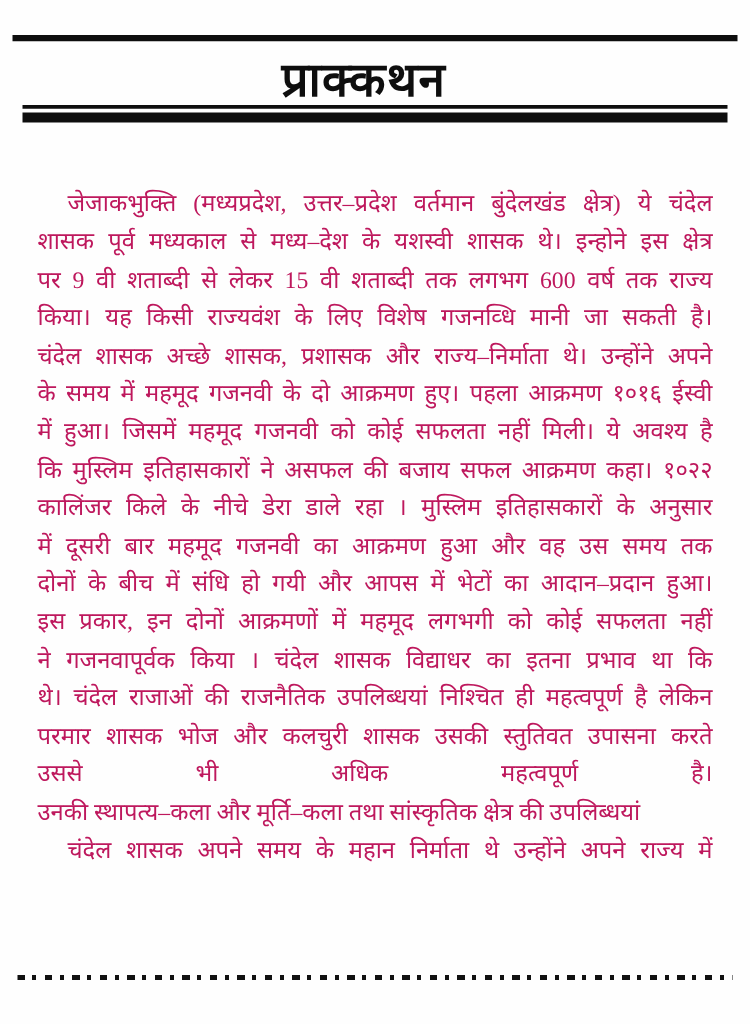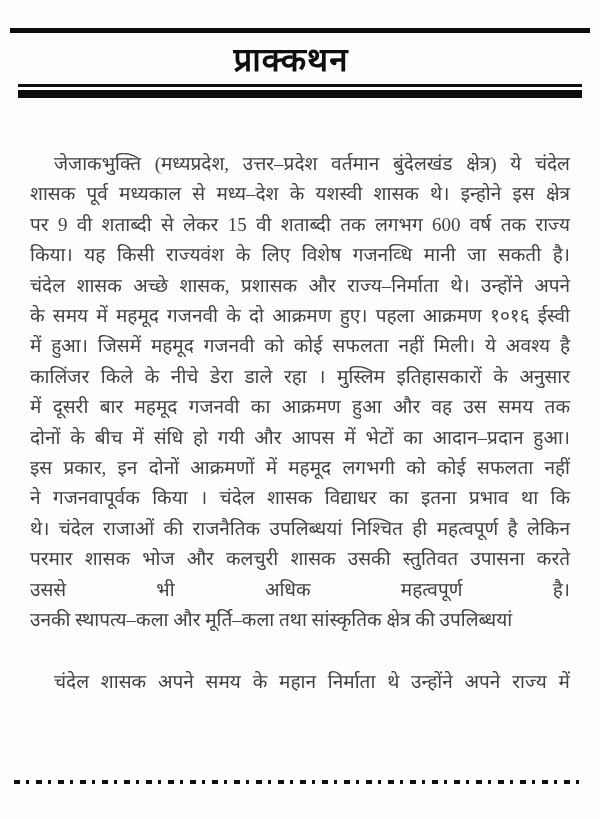--- a/index.html
+++ b/index.html
@@ -24,21 +24,21 @@
     height: 5px;
     background: #0e0e0e;
   }
   .title {
     position: absolute;
     top: 36px;
     left: 0;
     right: 18px;
     margin: 0;
     text-align: center;
-    font-size: 33px;
+    font-size: 38px;
     font-weight: bold;
     letter-spacing: 1px;
     color: #0e0e0e;
   }
   .double-rule {
     position: absolute;
     top: 84px;
     left: 18px;
     right: 18px;
   }
@@ -51,24 +51,23 @@
     height: 8px;
     background: #0e0e0e;
   }
   .body-text {
     position: absolute;
     top: 149px;
     left: 30px;
     width: 540px;
     font-size: 19px;
     line-height: 30.4px;
-    color: #404040;
+    color: #be185d;
   }
   .para + .para {
-    margin-top: 31px;
   }
   .line {
     text-align: justify;
     text-align-last: justify;
   }
   .para .line:first-child {
     text-indent: 24px;
   }
   .para[data-flush="false"] .line:last-child {
     text-align-last: left;
@@ -100,20 +99,21 @@
   </div>
   <div class="body-text">
       <div class="para" data-flush="false">
         <div class="line">जेजाकभुक्ति (मध्यप्रदेश, उत्तर–प्रदेश वर्तमान बुंदेलखंड क्षेत्र) ये चंदेल</div>
         <div class="line">शासक पूर्व मध्यकाल से मध्य–देश के यशस्वी शासक थे। इन्होने इस क्षेत्र</div>
         <div class="line">पर 9 वी शताब्दी से लेकर 15 वी शताब्दी तक लगभग 600 वर्ष तक राज्य</div>
         <div class="line">किया। यह किसी राज्यवंश के लिए विशेष गजनव्धि मानी जा सकती है।</div>
         <div class="line">चंदेल शासक अच्छे शासक, प्रशासक और राज्य–निर्माता थे। उन्होंने अपने</div>
         <div class="line">के समय में महमूद गजनवी के दो आक्रमण हुए। पहला आक्रमण १०१६ ईस्वी</div>
         <div class="line">में हुआ। जिसमें महमूद गजनवी को कोई सफलता नहीं मिली। ये अवश्य है</div>
+        <div class="line">कि मुस्लिम इतिहासकारों ने असफल की बजाय सफल आक्रमण कहा। १०२२</div>
         <div class="line">कालिंजर किले के नीचे डेरा डाले रहा । मुस्लिम इतिहासकारों के अनुसार</div>
         <div class="line">में दूसरी बार महमूद गजनवी का आक्रमण हुआ और वह उस समय तक</div>
         <div class="line">दोनों के बीच में संधि हो गयी और आपस में भेटों का आदान–प्रदान हुआ।</div>
         <div class="line">इस प्रकार, इन दोनों आक्रमणों में महमूद लगभगी को कोई सफलता नहीं</div>
         <div class="line">ने गजनवापूर्वक किया । चंदेल शासक विद्याधर का इतना प्रभाव था कि</div>
         <div class="line">थे। चंदेल राजाओं की राजनैतिक उपलिब्धयां निश्चित ही महत्वपूर्ण है लेकिन</div>
         <div class="line">परमार शासक भोज और कलचुरी शासक उसकी स्तुतिवत उपासना करते</div>
         <div class="line">उससे भी अधिक महत्वपूर्ण है।</div>
         <div class="line">उनकी स्थापत्य–कला और मूर्ति–कला तथा सांस्कृतिक क्षेत्र की उपलिब्धयां</div>
       </div>

